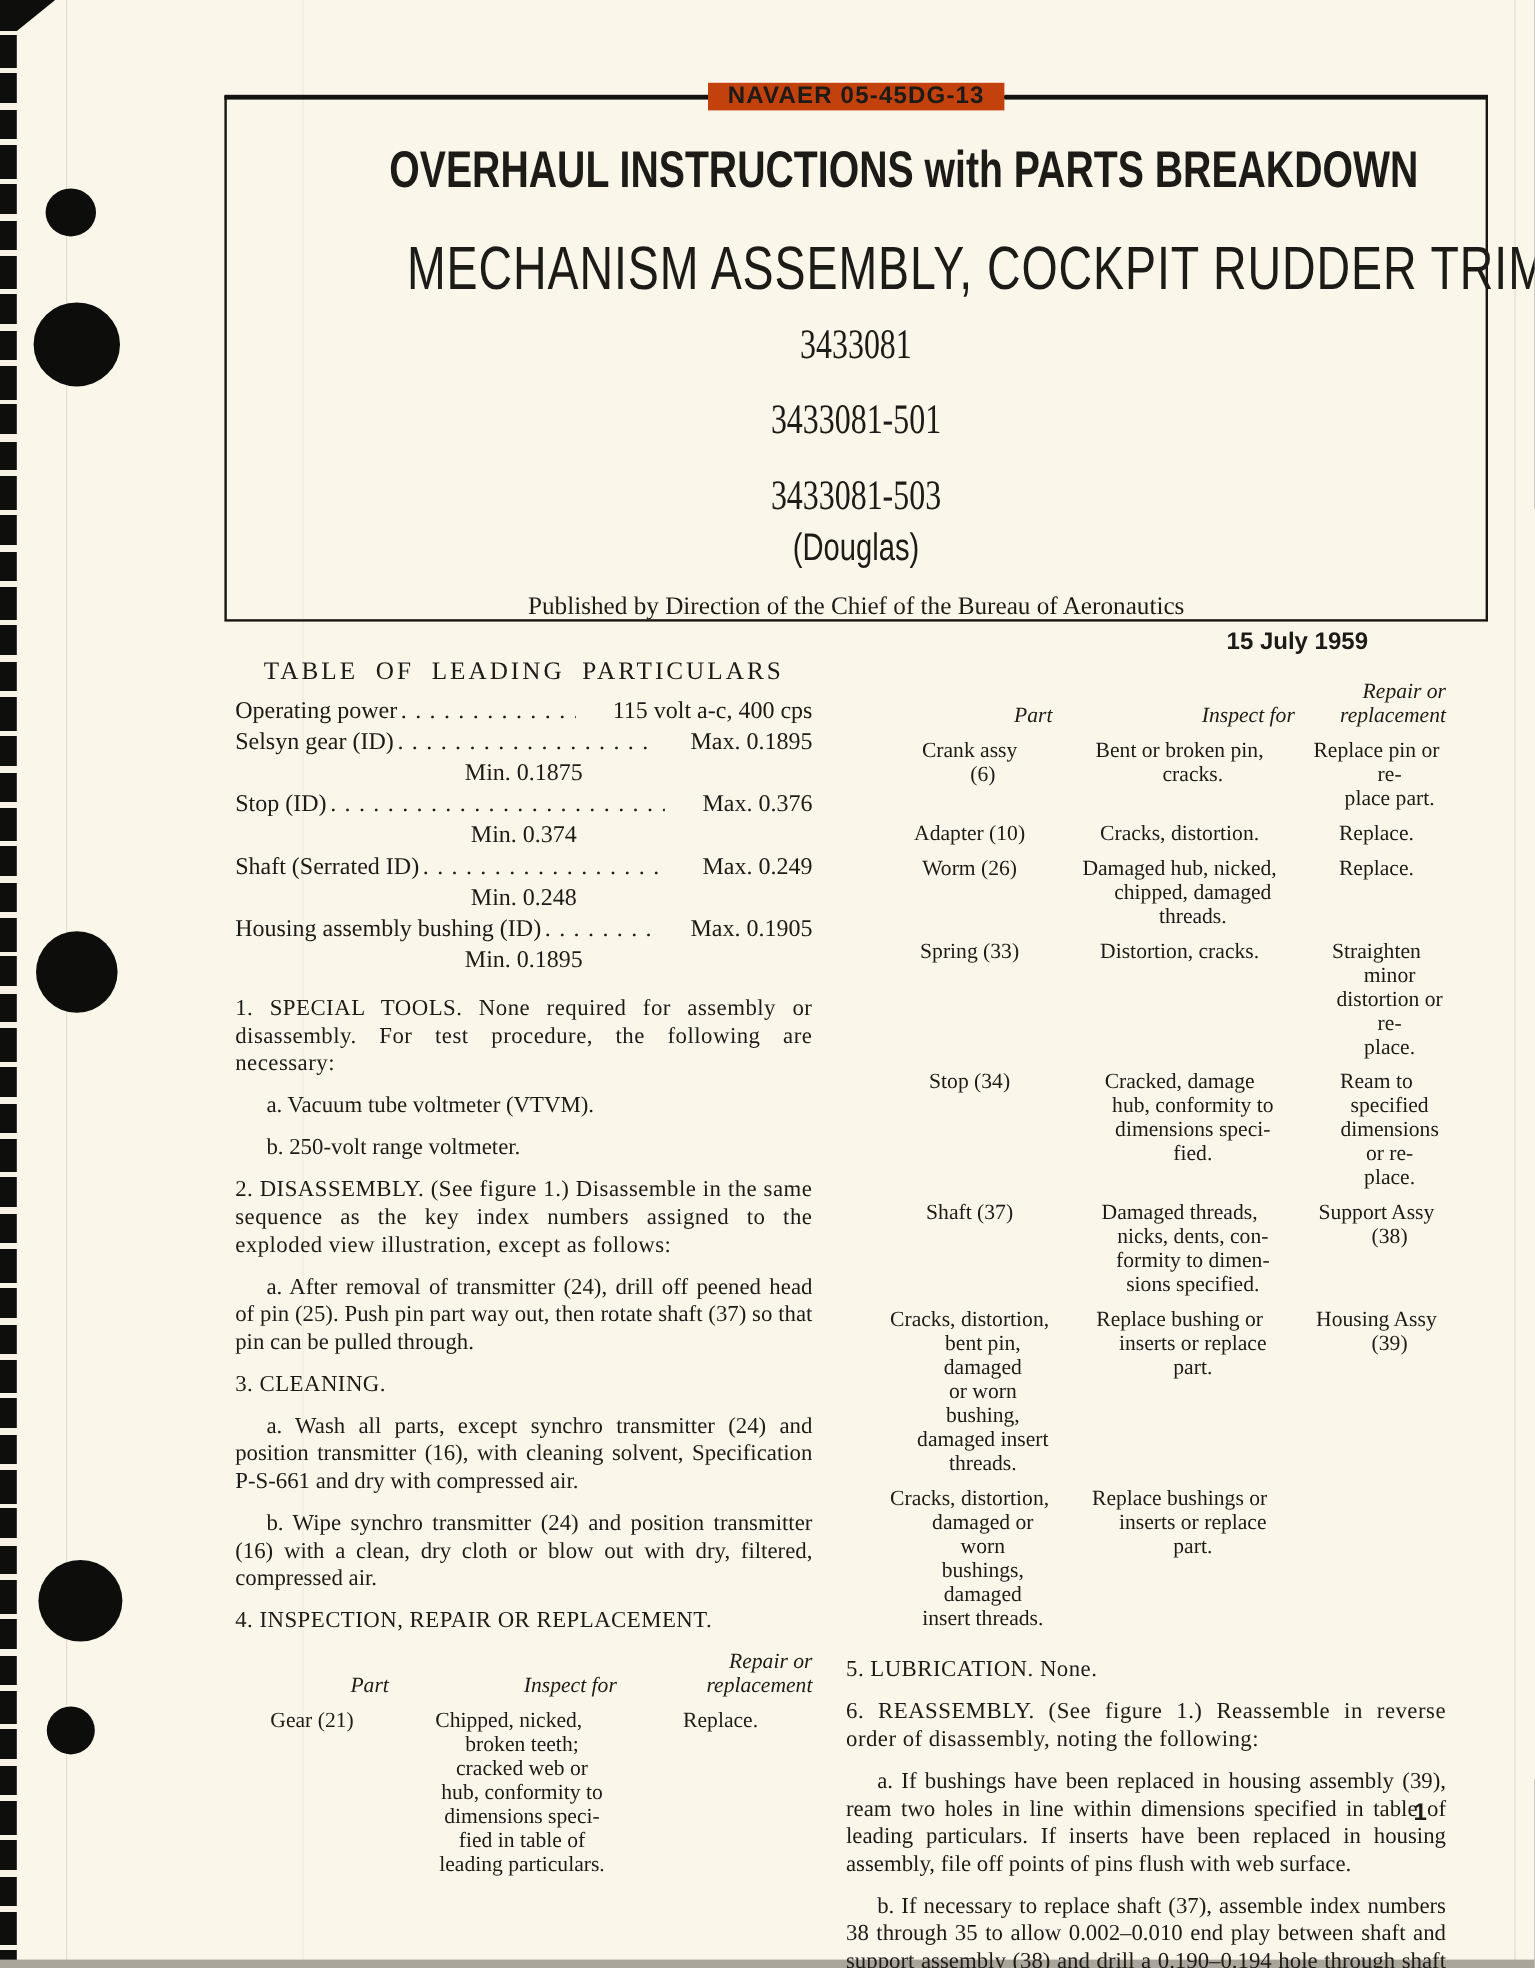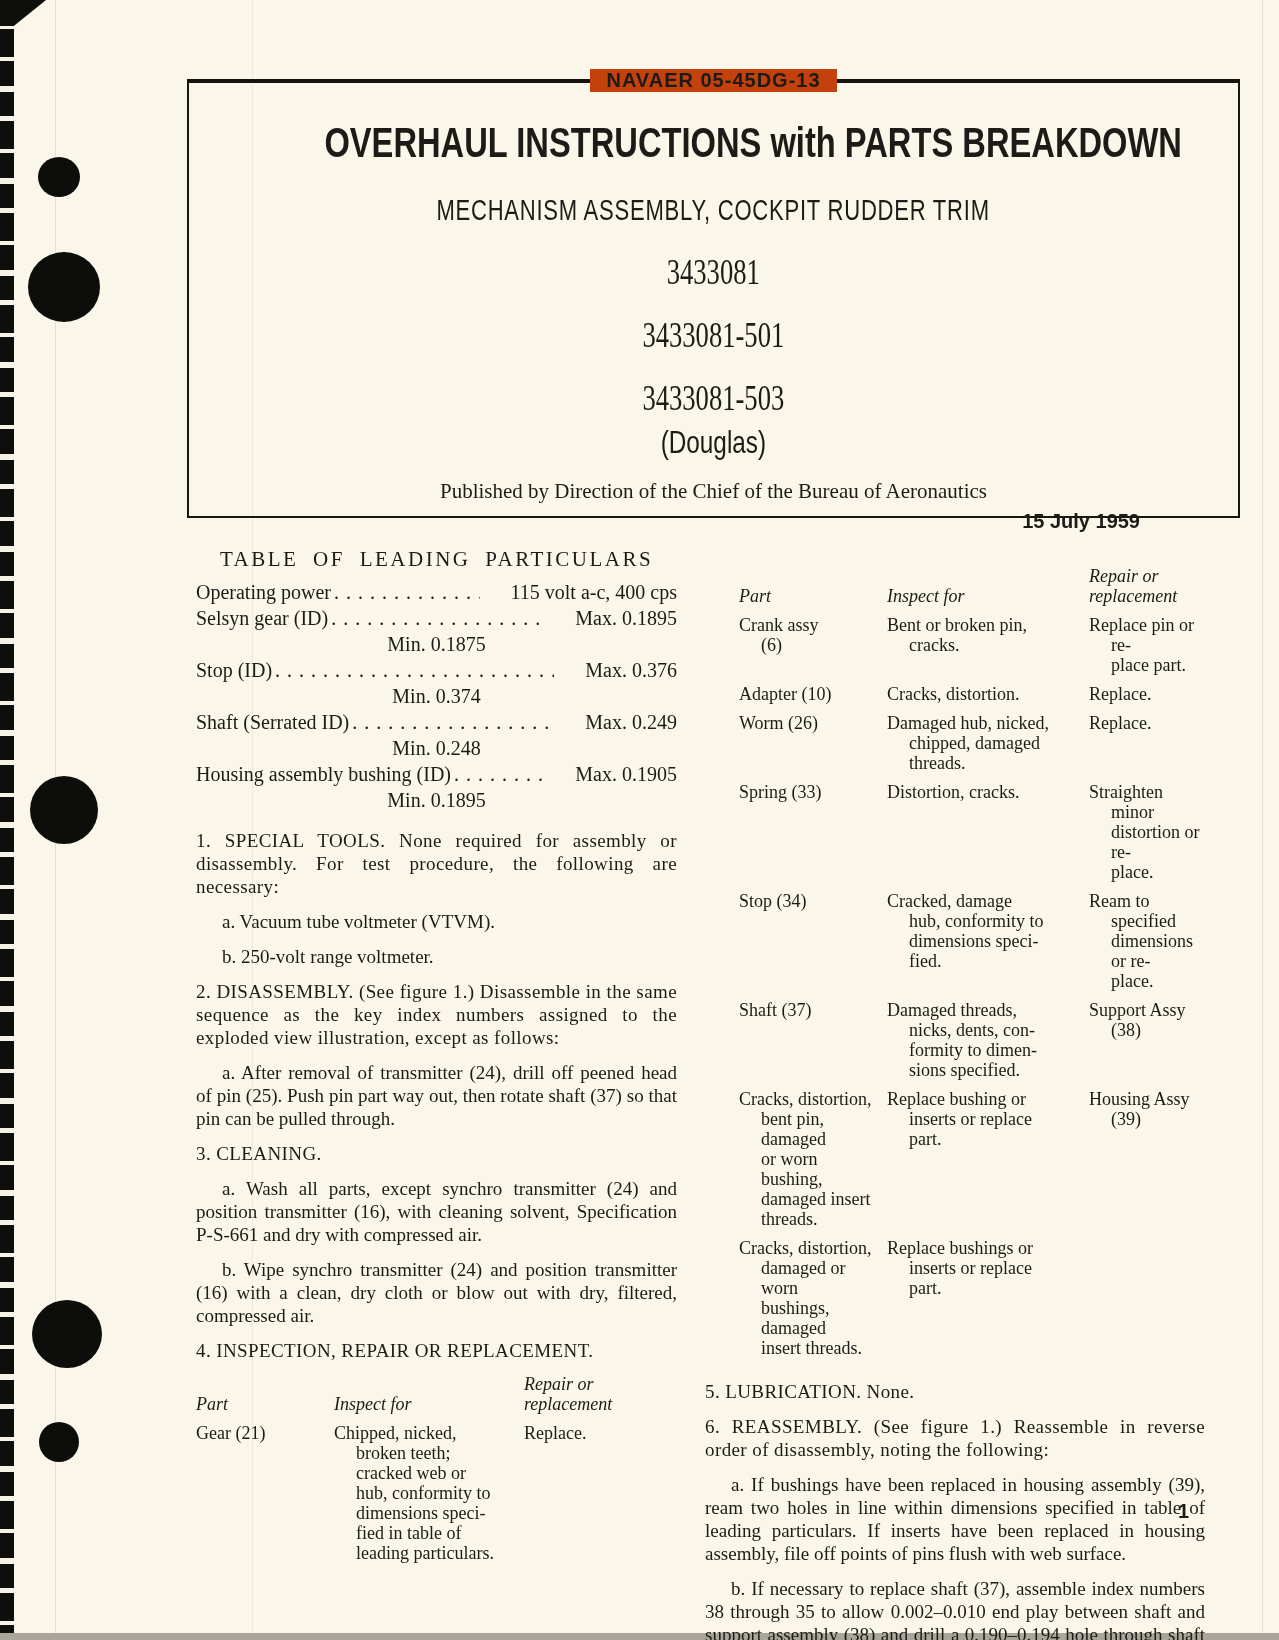--- a/index.html
+++ b/index.html
@@ -34,22 +34,22 @@
   }
   .doc-num-row{position:absolute;top:-13px;left:-2px;right:-2px;display:flex;align-items:center;}
   .num-rule{flex:1;height:4px;background:#15130f;}
   .doc-num{
     font-family:"Liberation Sans","DejaVu Sans",sans-serif;font-weight:bold;font-size:20px;
     letter-spacing:1px;padding:0 16px;white-space:nowrap;background:#c2410c;
   }
   .cond{display:inline-block;transform:scaleX(.76);transform-origin:center;white-space:nowrap;}
   .title1{margin-top:36px;font-family:"Liberation Sans","DejaVu Sans",sans-serif;
     font-weight:bold;font-size:43px;line-height:48px;}
-  .title2{margin-top:22px;font-family:"Liberation Sans","DejaVu Sans",sans-serif;
-    font-weight:normal;font-size:29px;line-height:44px;letter-spacing:1px;}
+  .title2{margin-top:36px;font-family:"Liberation Sans","DejaVu Sans",sans-serif;
+    font-weight:normal;font-size:51px;line-height:44px;letter-spacing:1px;}
   .pn{margin-top:18px;font-family:Liberation Serif, serif;
     font-size:35px;line-height:45px;font-weight:normal;}
   .maker{font-family:"Liberation Sans","DejaVu Sans",sans-serif;font-size:32px;line-height:38px;margin-top:2px;}
   .pub{font-size:21px;margin-top:18px;}
   .date{font-family:"Liberation Sans","DejaVu Sans",sans-serif;font-weight:bold;font-size:20px;
     text-align:right;padding-right:98px;margin-top:6px;}
   
   .col{position:absolute;font-size:19px;line-height:23px;}
   .col-left{left:196px;top:548px;width:481px;}
   .col-right{left:705px;top:560px;width:500px;}
@@ -61,22 +61,22 @@
   .lp-val{white-space:nowrap;margin-left:28px;}
   .lp-min{font-size:20px;line-height:26px;text-align:center;}
   .lp-block{margin-bottom:16px;}
   .para{margin:0 0 12px;text-align:justify;}
   .para.sub{text-indent:26px;}
   .para.sec{letter-spacing:.4px;}
   
   .itable{display:grid;column-gap:10px;row-gap:9px;font-size:18px;line-height:20px;margin-top:6px;}
   .itable.lt{grid-template-columns:128px 180px 1fr;}
   .itable.rt{grid-template-columns:138px 192px 1fr;padding-left:34px;margin-bottom:22px;}
-  .ith{font-style:italic;text-align:left;align-self:end;white-space:pre-wrap;}
-  .itc{white-space:pre-wrap;padding-left:22px;text-indent:-22px;}
+  .ith{font-style:italic;text-align:right;align-self:end;white-space:pre-wrap;}
+  .itc{white-space:pre-wrap;padding-left:22px;text-indent:-22px;text-align:center;}
   .pageno{position:absolute;left:1178px;top:1500px;
     font-family:"Liberation Sans","DejaVu Sans",sans-serif;font-weight:bold;font-size:20px;}
 </style>
 </head>
 <body>
 
 <div class="page">
 
   <div class="left-edge"></div>
   <div class="corner-wedge"></div>

